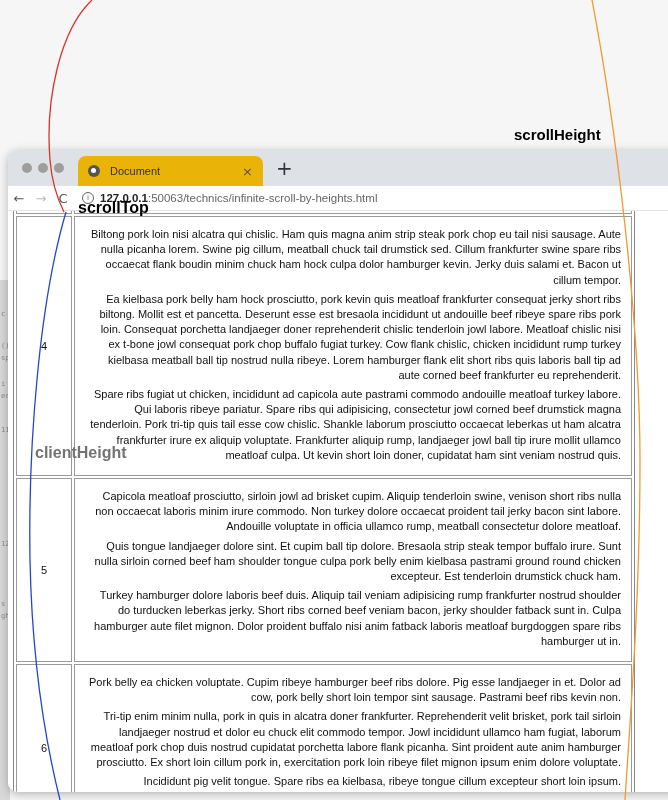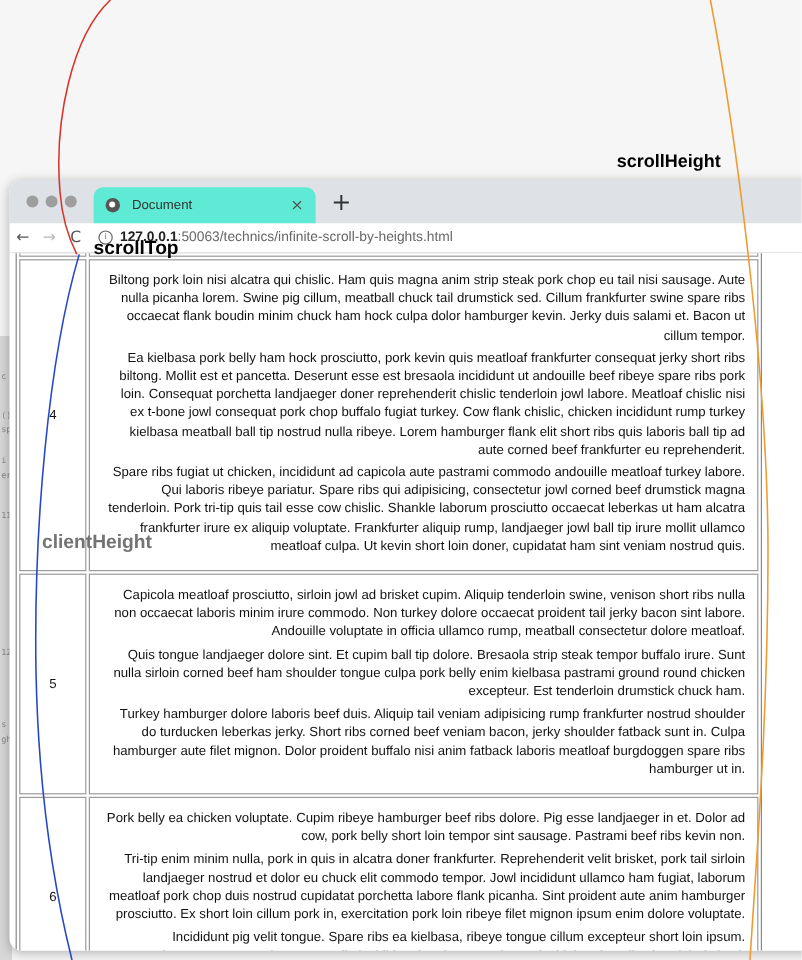--- a/index.html
+++ b/index.html
@@ -21,21 +21,21 @@
     box-shadow:0 2px 10px rgba(0,0,0,0.28);
     overflow:hidden;
   }
   .tabbar {
     height:36px; background:#dee1e6; position:relative;
   }
   .traffic { position:absolute; left:14px; top:13px; display:flex; gap:6px; }
   .traffic span { width:10px; height:10px; border-radius:50%; background:#9e9e9e; display:block; }
   .tab {
     position:absolute; left:70px; top:6px; width:185px; height:30px;
-    background:#5eead4; border-radius:8px 8px 0 0;
+    background:#eab308; border-radius:8px 8px 0 0;
     display:flex; align-items:center;
   }
   .tab .globe { margin-left:10px; width:12px; height:12px; border-radius:50%; background:#555; position:relative; }
   .tab .globe::after { content:""; position:absolute; left:3px; top:3px; width:5px; height:5px; border-radius:50%; background:#fff; }
   .tab .title { margin-left:10px; font-size:11px; color:#333; font-family:"Liberation Sans", sans-serif; }
   .tab .close { position:absolute; right:10px; font-size:13px; color:#555; }
   .newtab { position:absolute; left:268px; top:6px; font-size:20px; color:#333; }
   .toolbar {
     height:24px; background:#fff; display:flex; align-items:center;
     border-bottom:1px solid #e3e3e3;

